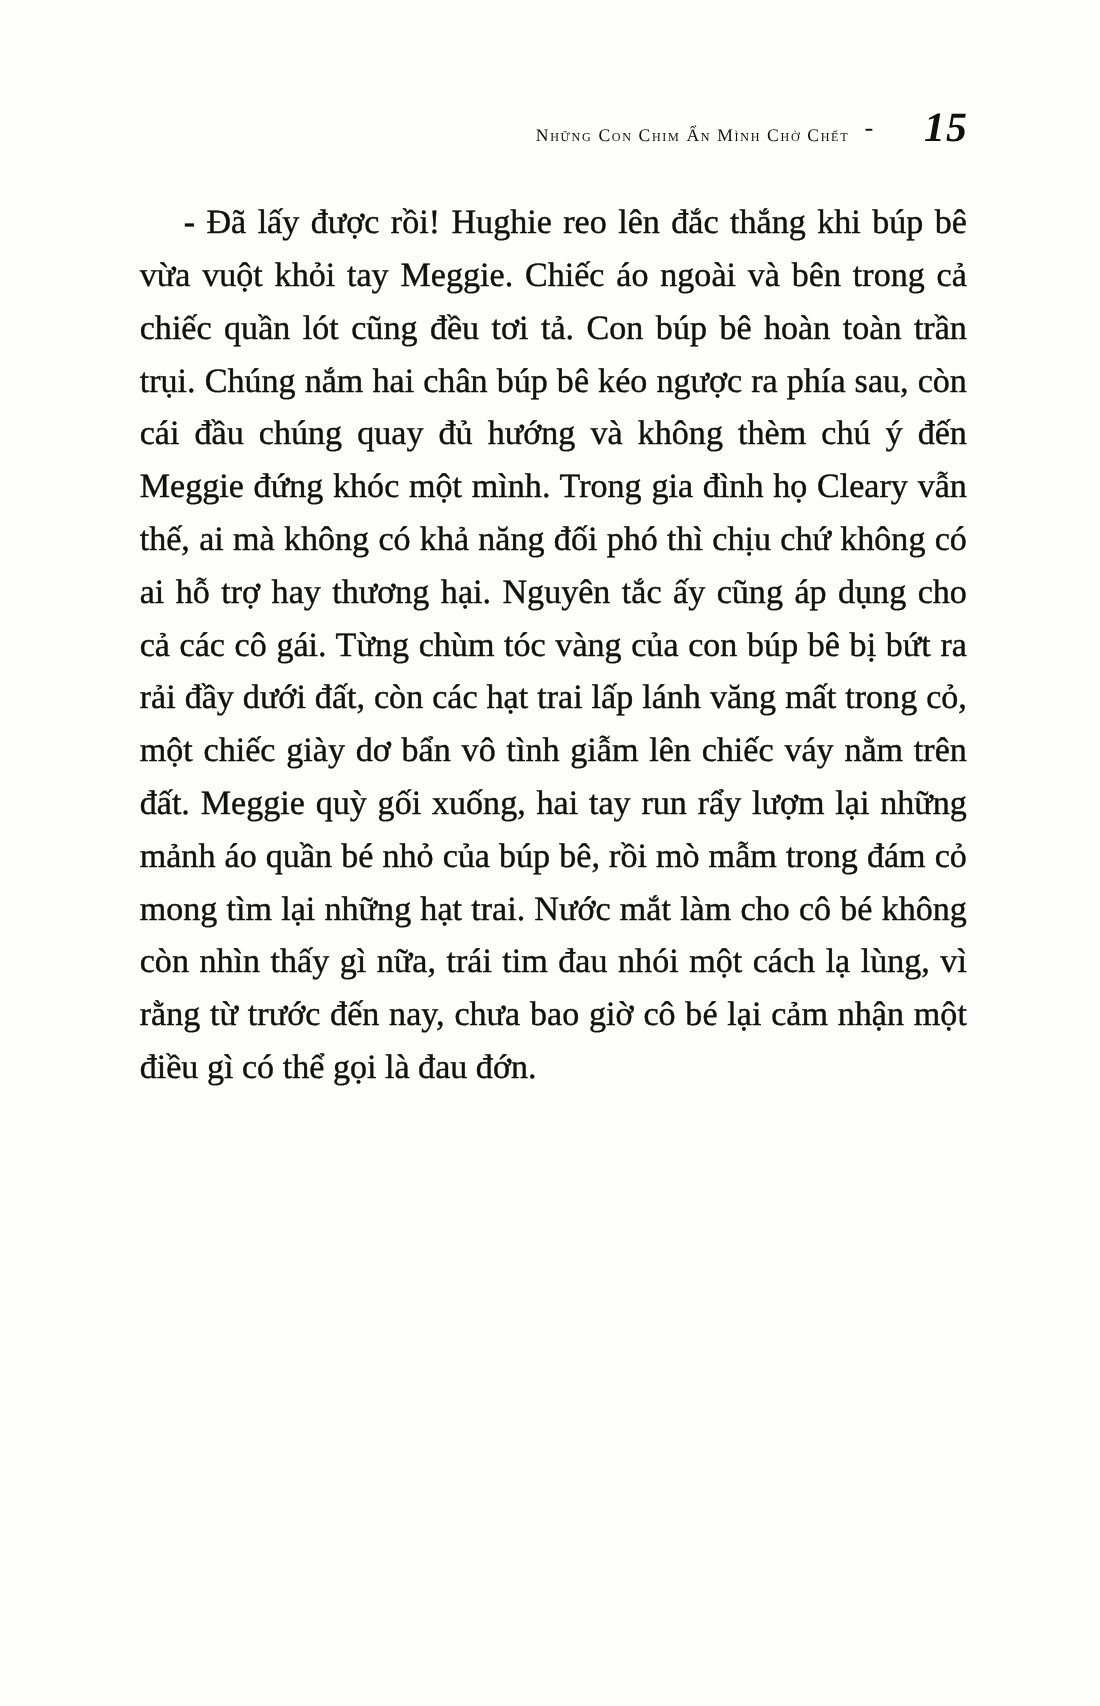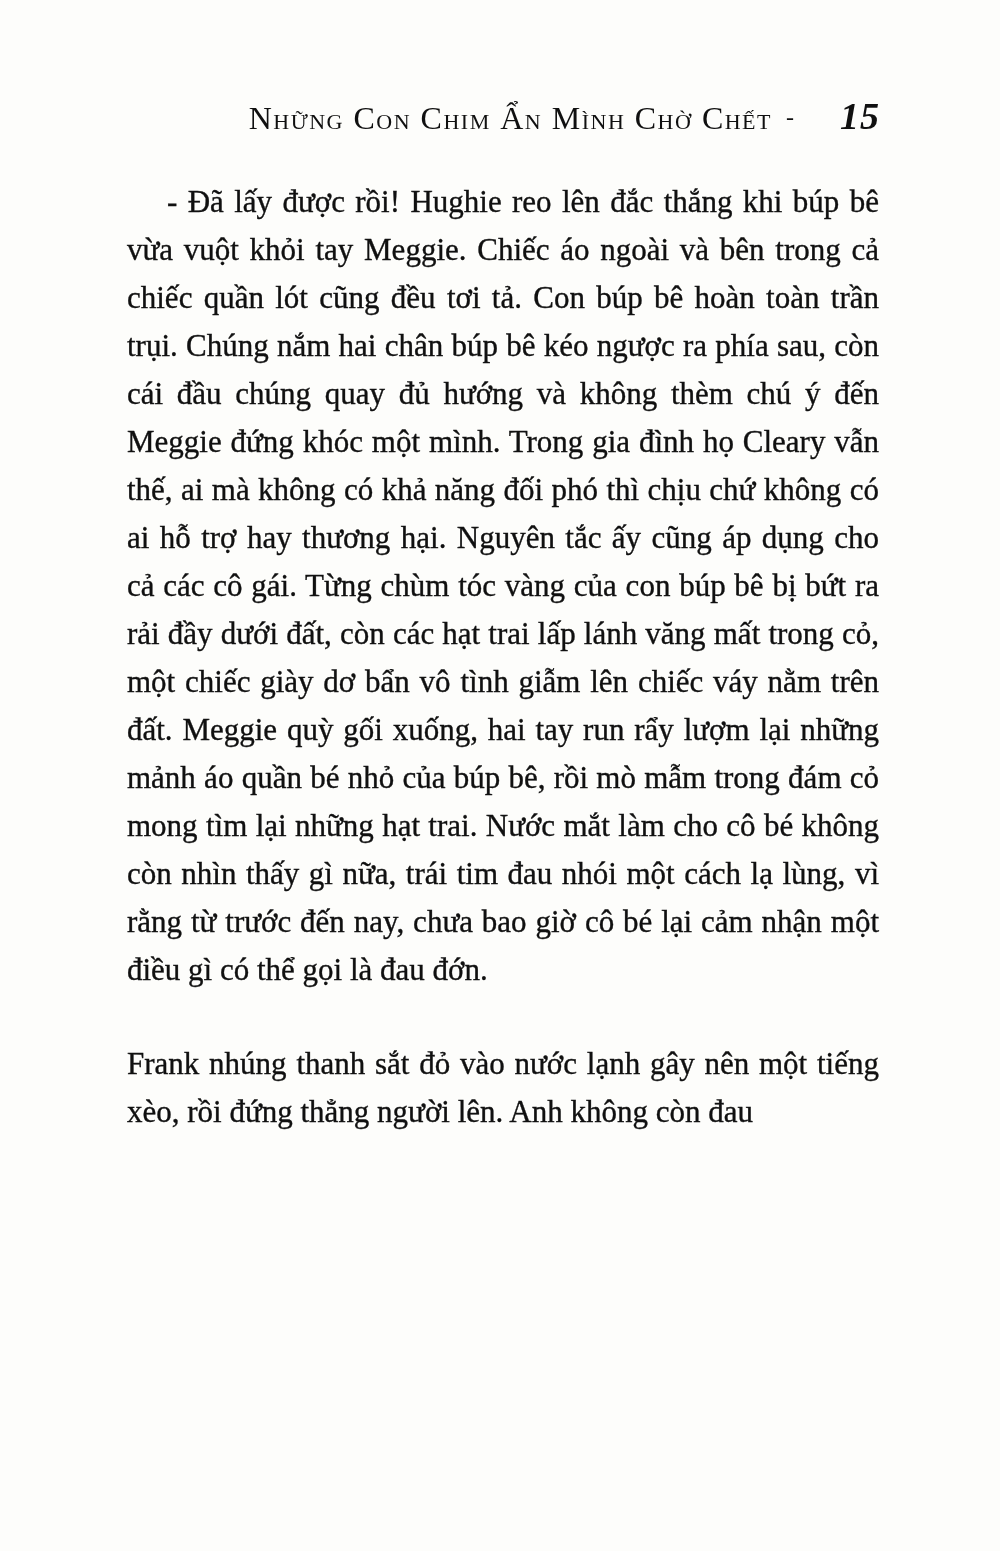--- a/index.html
+++ b/index.html
@@ -20,21 +20,21 @@
   .running-header {
     position: absolute;
     top: 94px;
     left: 127px;
     right: 120px;
     text-align: right;
     white-space: nowrap;
   }
   .running-title {
     font-variant-caps: small-caps;
-    font-size: 32px;
+    font-size: 16px;
     letter-spacing: 1.5px;
     font-weight: 500;
   }
   .header-sep {
     display: inline-block;
     font-size: 24px;
     margin: 0 10px 0 14px;
     vertical-align: 4px;
   }
   .page-number {
@@ -70,16 +70,15 @@
 <body>
 
 <div class="page">
 
   <header class="running-header">
     <span class="running-title">Những Con Chim Ẩn Mình Chờ Chết</span><span class="header-sep">-</span><span class="page-number">15</span>
   </header>
 
   <main class="body-text">
     <p class="para indented">- Đã lấy được rồi! Hughie reo lên đắc thắng khi búp bê vừa vuột khỏi tay Meggie. Chiếc áo ngoài và bên trong cả chiếc quần lót cũng đều tơi tả. Con búp bê hoàn toàn trần trụi. Chúng nắm hai chân búp bê kéo ngược ra phía sau, còn cái đầu chúng quay đủ hướng và không thèm chú ý đến Meggie đứng khóc một mình. Trong gia đình họ Cleary vẫn thế, ai mà không có khả năng đối phó thì chịu chứ không có ai hỗ trợ hay thương hại. Nguyên tắc ấy cũng áp dụng cho cả các cô gái. Từng chùm tóc vàng của con búp bê bị bứt ra rải đầy dưới đất, còn các hạt trai lấp lánh văng mất trong cỏ, một chiếc giày dơ bẩn vô tình giẫm lên chiếc váy nằm trên đất. Meggie quỳ gối xuống, hai tay run rẩy lượm lại những mảnh áo quần bé nhỏ của búp bê, rồi mò mẫm trong đám cỏ mong tìm lại những hạt trai. Nước mắt làm cho cô bé không còn nhìn thấy gì nữa, trái tim đau nhói một cách lạ lùng, vì rằng từ trước đến nay, chưa bao giờ cô bé lại cảm nhận một điều gì có thể gọi là đau đớn.</p>
-    <p class="para scene-start">Frank nhúng thanh sắt đỏ vào nước lạnh gây nên một tiếng xèo, rồi đứng thẳng người lên. Anh không còn đau</p>
   </main>
 
 </div>
 
 </body></html>

